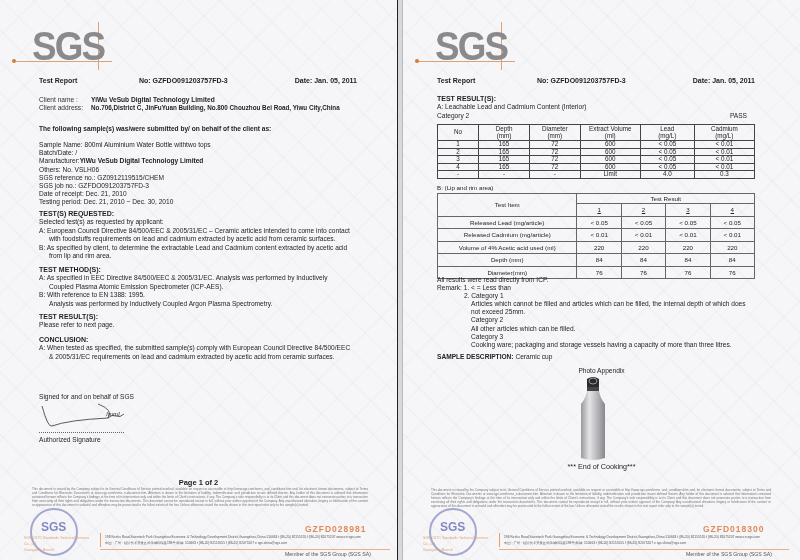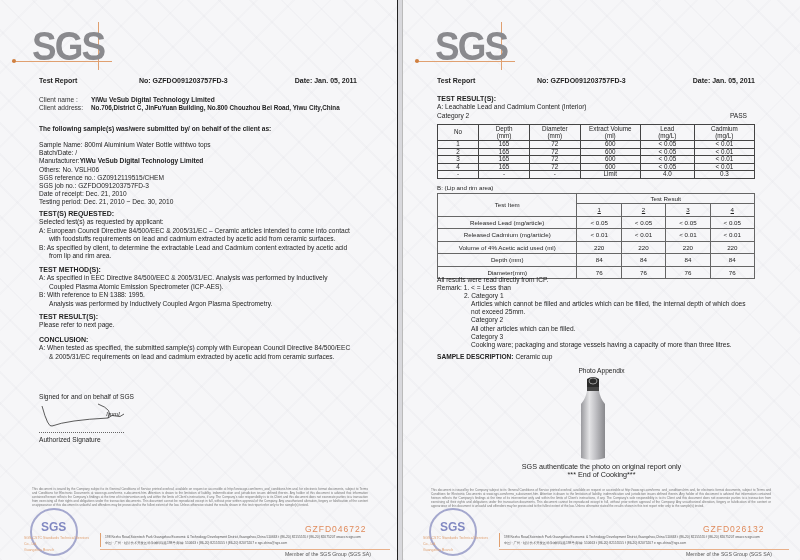--- a/index.html
+++ b/index.html
@@ -35,21 +35,21 @@
 
   table.res { border-collapse: collapse; font-size: 6.3px; text-align: center; }
   table.res td { border: 1px solid #444; padding: 0 2px; line-height: 6.6px; }
   table.resB { border-collapse: collapse; font-size: 6.2px; text-align: center; }
   table.resB td { border: 1px solid #666; height: 12.5px; padding: 0 2px; }
   table.resB .u { text-decoration: underline; }
 
   .fine { position: absolute; font-size: 3.1px; line-height: 4px; color: #777; text-align: justify; }
   .stamp { position: absolute; width: 48px; height: 48px; border-radius: 50%; border: 2px solid #8a8fc0; opacity: 0.75; }
   .stamp .s { position: absolute; top: 10px; left: 9px; font-size: 12px; font-weight: 700; color: #5a64b0; }
-  .gzfd { position: absolute; font-size: 8.5px; font-weight: 400; color: #e08a5a; letter-spacing: 1px; }
+  .gzfd { position: absolute; font-size: 8.5px; font-weight: 700; color: #e08a5a; letter-spacing: 1px; }
   .addr { position: absolute; font-size: 3.3px; color: #555; line-height: 6px; }
   .orangebar { position: absolute; height: 1px; background: #e8b08a; }
   .member { position: absolute; font-size: 5.2px; color: #555; }
   .company-or { position: absolute; font-size: 3.5px; color: #e0a070; line-height: 6px; }
 
   .bottle { position: absolute; }
 </style>
 </head>
 <body>
 
@@ -114,29 +114,30 @@
   </div>
 
   <div class="abs txt7" style="left:39px; top:393px;">Signed for and on behalf of SGS</div>
   <svg class="abs" style="left:38px; top:400px;" width="90" height="30">
     <path d="M4 6 Q10 28 14 26 Q30 20 70 18 Q76 10 60 4 M70 18 Q74 14 78 16 Q82 18 86 14" fill="none" stroke="#333" stroke-width="0.8"></path>
     <text x="68" y="16" font-size="7" font-style="italic" fill="#333" font-family="Liberation Serif, serif">lmml</text>
   </svg>
   <div class="abs" style="left:39px; top:432px; width:85px; border-top:1px dotted #666;"></div>
   <div class="abs txt7" style="left:39px; top:436px;">Authorized Signature</div>
 
+  <div class="abs bold" style="left:0; width:397px; top:478px; text-align:center; font-size:7.5px;">Page 1 of 2</div>
 
   <div class="fine" style="left:32px; top:487px; width:336px;">This document is issued by the Company subject to its General Conditions of Service printed overleaf, available on request or accessible at http://www.sgs.com/terms_and_conditions.htm and, for electronic format documents, subject to Terms and Conditions for Electronic Documents at www.sgs.com/terms_e-document.htm. Attention is drawn to the limitation of liability, indemnification and jurisdiction issues defined therein. Any holder of this document is advised that information contained hereon reflects the Company's findings at the time of its intervention only and within the limits of Client's instructions, if any. The Company's sole responsibility is to its Client and this document does not exonerate parties to a transaction from exercising all their rights and obligations under the transaction documents. This document cannot be reproduced except in full, without prior written approval of the Company. Any unauthorized alteration, forgery or falsification of the content or appearance of this document is unlawful and offenders may be prosecuted to the fullest extent of the law. Unless otherwise stated the results shown in this test report refer only to the sample(s) tested.</div>
 
   <div class="stamp" style="left:30px; top:508px;">
     <span class="s">SGS</span>
   </div>
 
   <div class="gzfd" style="left:305px; top:524px;">GZFD</div>
-  <div class="gzfd" style="left:332px; top:524px;">046722</div>
+  <div class="gzfd" style="left:332px; top:524px;">028981</div>
 
   <div class="company-or" style="left:24px; top:535px; width:72px;">
     <div>SGS-CSTC Standards Technical Services Co., Ltd.</div>
     <div>Guangzhou Branch</div>
   </div>
   <div class="abs" style="left:100px; top:533px; width:1px; height:14px; background:#e0a070;"></div>
   <div class="addr" style="left:105px; top:534px; width:270px; white-space:nowrap; overflow:hidden;">
     <div>198 Kezhu Road,Scientech Park Guangzhou Economic &amp; Technology Development District,Guangzhou,China 510663   t (86-20) 82155555   f (86-20) 82075207   www.cn.sgs.com</div>
     <div>中国 · 广州 · 经济技术开发区科学城科珠路198号          邮编: 510663   t (86-20) 82155555   f (86-20) 82075207   e sgs.china@sgs.com</div>
   </div>
@@ -317,32 +318,31 @@
         <stop offset="1" stop-color="#88888c"></stop>
       </linearGradient>
     </defs>
     <path d="M12 3 Q18 -1 24 3 L24 12 L12 12 Z" fill="#2a2a2a"></path>
     <ellipse cx="18" cy="5" rx="4" ry="3" fill="none" stroke="#999" stroke-width="1"></ellipse>
     <rect x="12" y="11" width="12" height="4" fill="#444"></rect>
     <path d="M12 15 L24 15 Q25 22 30 28 L30 82 Q18 86 6 82 L6 28 Q11 22 12 15 Z" fill="url(#alu)"></path>
   </svg>
 
   <div class="abs" style="left:0; width:397px; top:463px; text-align:center; font-size:7.2px; line-height:8px;">
-    <div>SGS authenticate the photo on original report only</div>
     <div>*** End of Cooking***</div>
   </div>
 
   <div class="fine" style="left:28px; top:488px; width:340px;">This document is issued by the Company subject to its General Conditions of Service printed overleaf, available on request or accessible at http://www.sgs.com/terms_and_conditions.htm and, for electronic format documents, subject to Terms and Conditions for Electronic Documents at www.sgs.com/terms_e-document.htm. Attention is drawn to the limitation of liability, indemnification and jurisdiction issues defined therein. Any holder of this document is advised that information contained hereon reflects the Company's findings at the time of its intervention only and within the limits of Client's instructions, if any. The Company's sole responsibility is to its Client and this document does not exonerate parties to a transaction from exercising all their rights and obligations under the transaction documents. This document cannot be reproduced except in full, without prior written approval of the Company. Any unauthorized alteration, forgery or falsification of the content or appearance of this document is unlawful and offenders may be prosecuted to the fullest extent of the law. Unless otherwise stated the results shown in this test report refer only to the sample(s) tested.</div>
 
   <div class="stamp" style="left:26px; top:508px;">
     <span class="s">SGS</span>
   </div>
 
   <div class="gzfd" style="left:300px; top:524px;">GZFD</div>
-  <div class="gzfd" style="left:327px; top:524px;">026132</div>
+  <div class="gzfd" style="left:327px; top:524px;">018300</div>
 
   <div class="company-or" style="left:20px; top:535px; width:72px;">
     <div>SGS-CSTC Standards Technical Services Co., Ltd.</div>
     <div>Guangzhou Branch</div>
   </div>
   <div class="abs" style="left:96px; top:533px; width:1px; height:14px; background:#e0a070;"></div>
   <div class="addr" style="left:101px; top:534px; width:275px; white-space:nowrap; overflow:hidden;">
     <div>198 Kezhu Road,Scientech Park Guangzhou Economic &amp; Technology Development District,Guangzhou,China 510663   t (86-20) 82155555   f (86-20) 82075207   www.cn.sgs.com</div>
     <div>中国 · 广州 · 经济技术开发区科学城科珠路198号          邮编: 510663   t (86-20) 82155555   f (86-20) 82075207   e sgs.china@sgs.com</div>
   </div>

